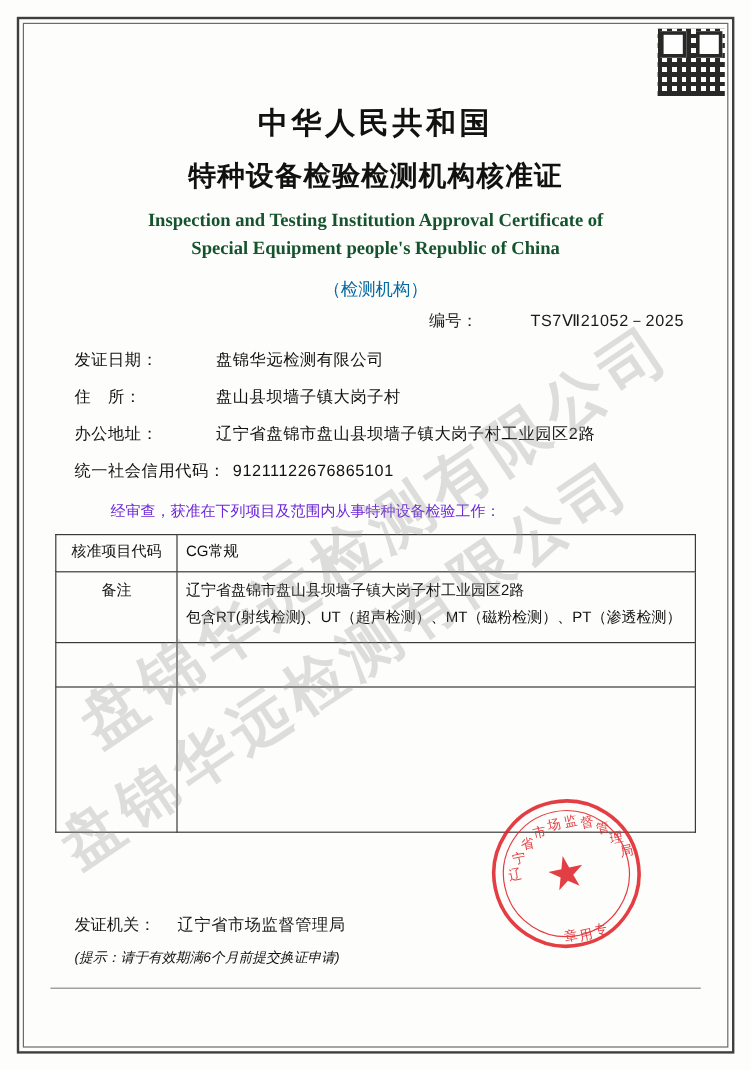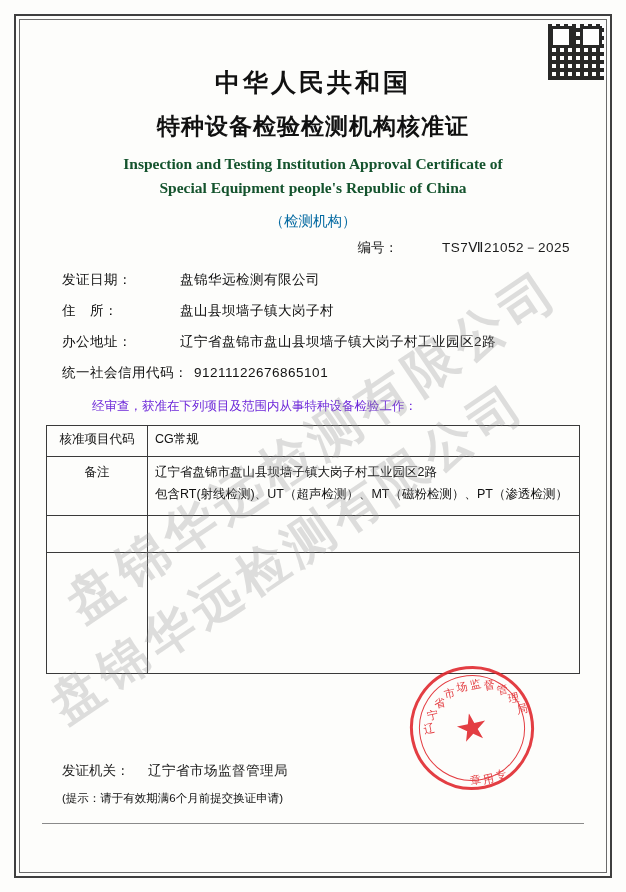--- a/index.html
+++ b/index.html
@@ -48,21 +48,21 @@
     bottom: 34px;
   }
 
   
   .title-cn1 {
     text-align: center;
     font-size: 25px;
     font-weight: bold;
     letter-spacing: 3px;
     color: #111;
-    margin-top: 32px;
+    margin-top: 52px;
     font-family: "Liberation Sans", "DejaVu Sans", sans-serif;
   }
   .title-cn2 {
     text-align: center;
     font-size: 23px;
     font-weight: bold;
     letter-spacing: 1px;
     color: #111;
     margin-top: 12px;
     font-family: Liberation Serif, serif;
@@ -182,20 +182,21 @@
     display: flex;
     align-items: baseline;
     padding-right: 18px;
   }
   .bottom-right .bottom-label { width: 72px; flex: 0 0 72px; }
 
   .note {
     font-size: 11.5px;
     margin-top: 6px;
     color: #111;
+    font-style: italic;
   }
 
   
   .footer-line {
     position: absolute;
     left: 8px;
     right: 8px;
     bottom: 34px;
     border-top: 1px solid #8a8a8a;
   }

